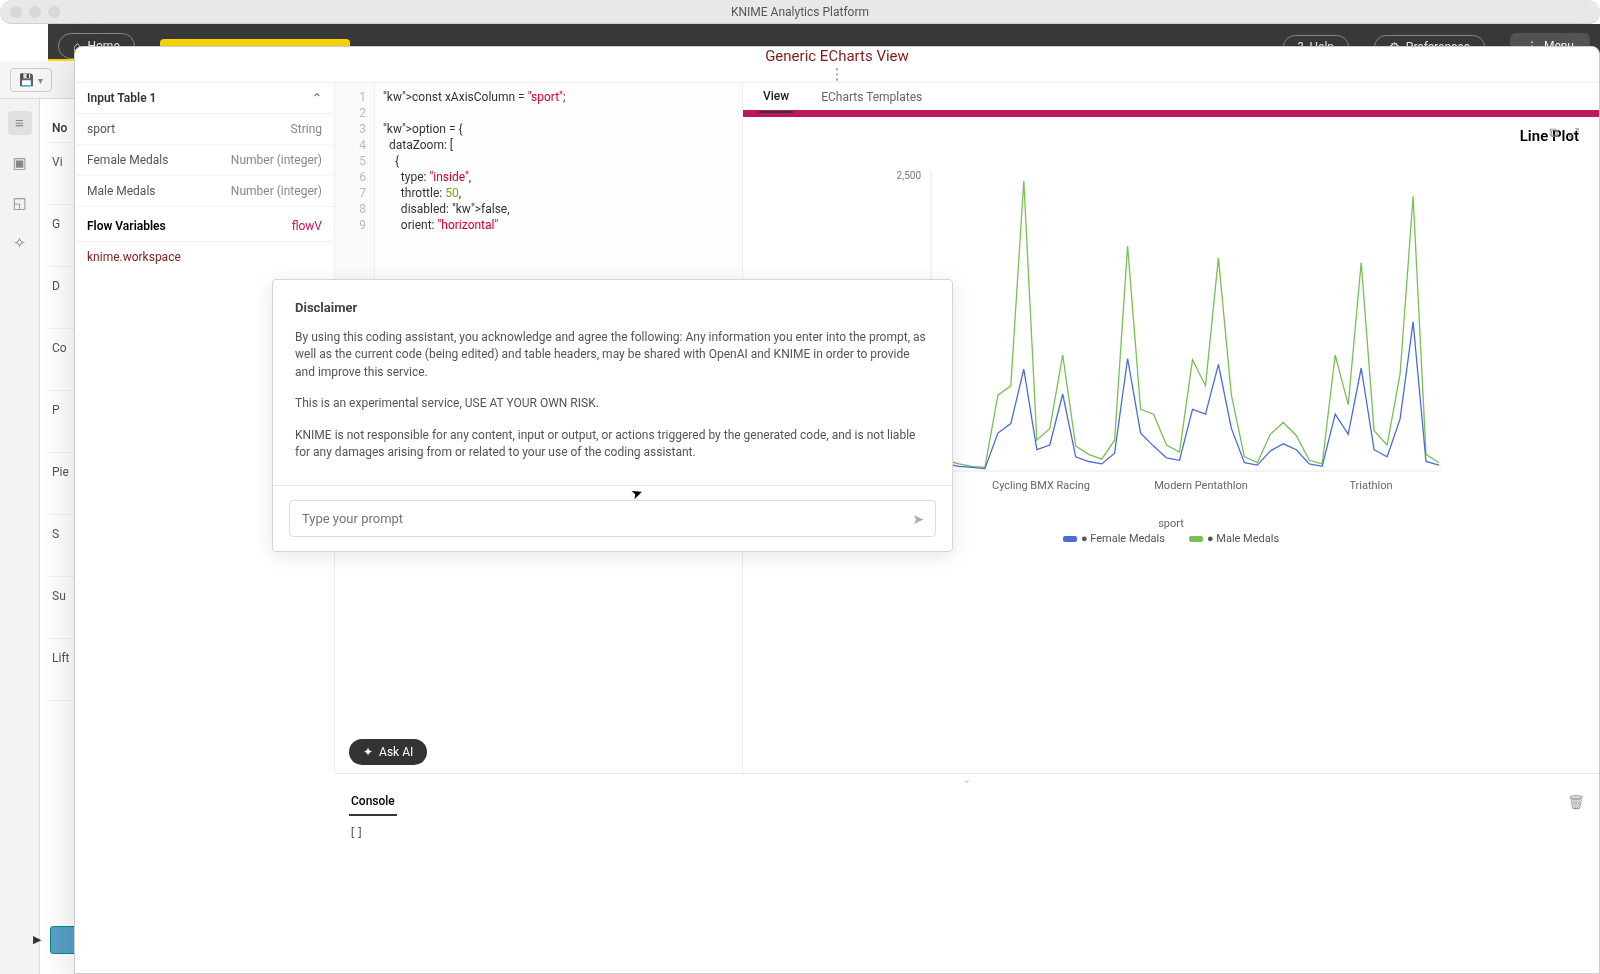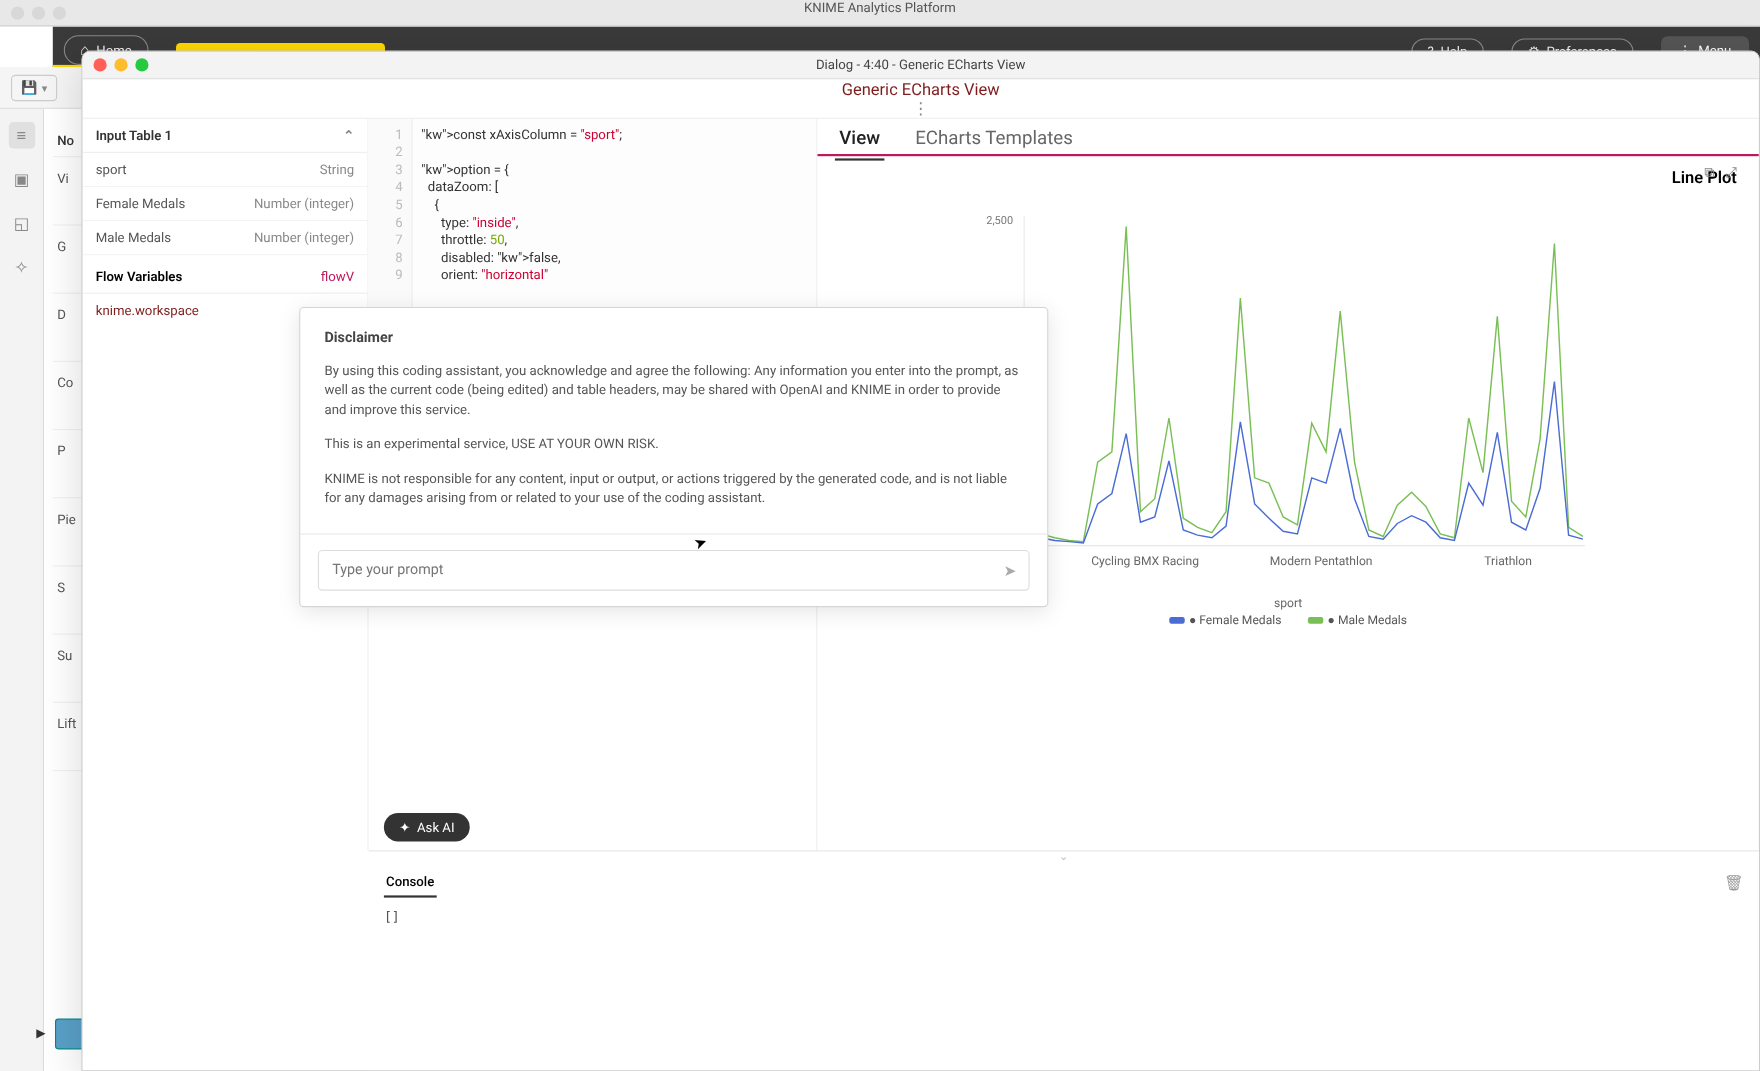--- a/index.html
+++ b/index.html
@@ -1,19 +1,19 @@
 <!DOCTYPE html>
 <html><head>
 <meta charset="utf-8">
 <style>
   * { box-sizing: border-box; margin: 0; padding: 0; font-family: -apple-system, BlinkMacSystemFont, "Segoe UI", Roboto, sans-serif; }
   body { background: #fff; width: 1600px; height: 974px; overflow: hidden; position: relative; }
 
   
-  .app-titlebar { height: 24px; background: #e8e8e8; border-bottom: 1px solid #d0d0d0; display:flex; justify-content:center; position:relative; font-size:12px; color:#555; }
+  .app-titlebar { height: 24px; background: #e8e8e8; border-bottom: 1px solid #d0d0d0; display:flex; align-items:center; justify-content:center; position:relative; font-size:12px; color:#555;border-radius:12px; }
   .traffic-lights { position:absolute; left:10px; top:6px; display:flex; gap:7px; }
   .tl { width:12px; height:12px; border-radius:50%; background:#d8d8d8; }
 
   
   .app-toolbar { height: 37px; background:#3a3a3a; display:flex; align-items:flex-end; padding:0 10px; gap:25px; color:#fff; font-size:12px; border-bottom:2px solid #ffd800;margin-left:48px; }
   .home-btn { display:flex; align-items:center; gap:6px; border:1px solid #888; border-radius:14px; padding:4px 14px; color:#eee; }
   .home-icon::before { content:"⌂"; font-size:14px; }
   .wf-tab { background:#ffd800; color:#333; padding:6px 14px; border-radius:4px 4px 0 0; font-size:12px; display:flex; align-items:center; gap:6px; position:relative; top:6px;}
   .wf-dot { width:6px; height:6px; background:#555; border-radius:50%; }
   .spacer { flex:1; }
@@ -60,21 +60,21 @@
 
   .panel-mid { flex:0 0 408px; border-right:1px solid #eee; display:flex; flex-direction:column; position:relative;}
   .code-area { flex:0 0 auto; position:relative; font-family: Menlo, Monaco, monospace; font-size:12px; line-height:16px; background:#fdfdfd; overflow:hidden; height:422px;}
   .gutter { position:absolute; left:0; top:0; bottom:0; width:40px; text-align:right; color:#bbb; padding:6px 8px 0 0; background:#fafafa; border-right:1px solid #eee;}
   .code-lines { padding:6px 0 0 48px; color:#333; white-space:pre; } .str{color:#c03;} .num{color:#77aa00;text-align:center;}
 
   .ask-ai { position:absolute; left:14px; bottom:8px; background:#333; color:#fff; border-radius:16px; padding:6px 14px; font-size:12px; display:flex; align-items:center; gap:6px; z-index:3;}
   .sparkle::before { content:"✦"; }
 
   .panel-right { flex:1; display:flex; flex-direction:column; }
-  .tabs { display:flex; gap:24px; padding:0 16px; border-bottom:2px solid #be185d; font-size:17px; height:34px; align-items:flex-start;}
+  .tabs { display:flex; gap:24px; padding:0 16px; border-bottom:7px solid #be185d; font-size:12px; height:34px; align-items:center;}
   .tab { padding:8px 4px; color:#666; cursor:pointer; }
   .tab.active { color:#222; border-bottom:2px solid #333; font-weight:500;}
   .chart-wrap { flex:1; position:relative; padding:10px 20px 4px 20px; }
   .chart-title { text-align:right; font-weight:600; font-size:15px; margin-bottom:6px; }
   .chart-icons { position:absolute; right:20px; top:8px; display:flex; gap:10px; color:#888; font-size:13px;}
   svg.chart { width:100%; height:360px; }
   .tick-label { font-size:10px; fill:#777; }
   .grid-line { stroke:#e8e8e8; stroke-width:1;}
   .series-f { stroke:#4a6cd4; stroke-width:1.3; fill:none;}
   .series-m { stroke:#7abf55; stroke-width:1.3; fill:none;}
@@ -179,28 +179,20 @@
       <div class="row" style="height: 62px;">Lift</div>
     </div>
   <div class="node-row">
     <div class="mini-node" style="background:#5aa0c8;"></div>
     <div class="mini-node" style="background:#2a7a8a;"></div>
     <div class="mini-node" style="background:#4aa070;"></div>
   </div>
 </div>
 
 <div class="dialog">
-  <div class="dialog-titlebar">
-    <div class="dlg-tl">
-      <div class="r"></div>
-      <div class="y"></div>
-      <div class="g"></div>
-    </div>
-    <span>Dialog - 4:40 - Generic ECharts View</span>
-  </div>
   <div class="dialog-header">
     <span>Generic ECharts View</span>
     <span class="dots"></span>
   </div>
 
   <div class="dialog-body">
 
     <div class="panel-left">
       <div class="section-head">
         <span>Input Table 1</span>

